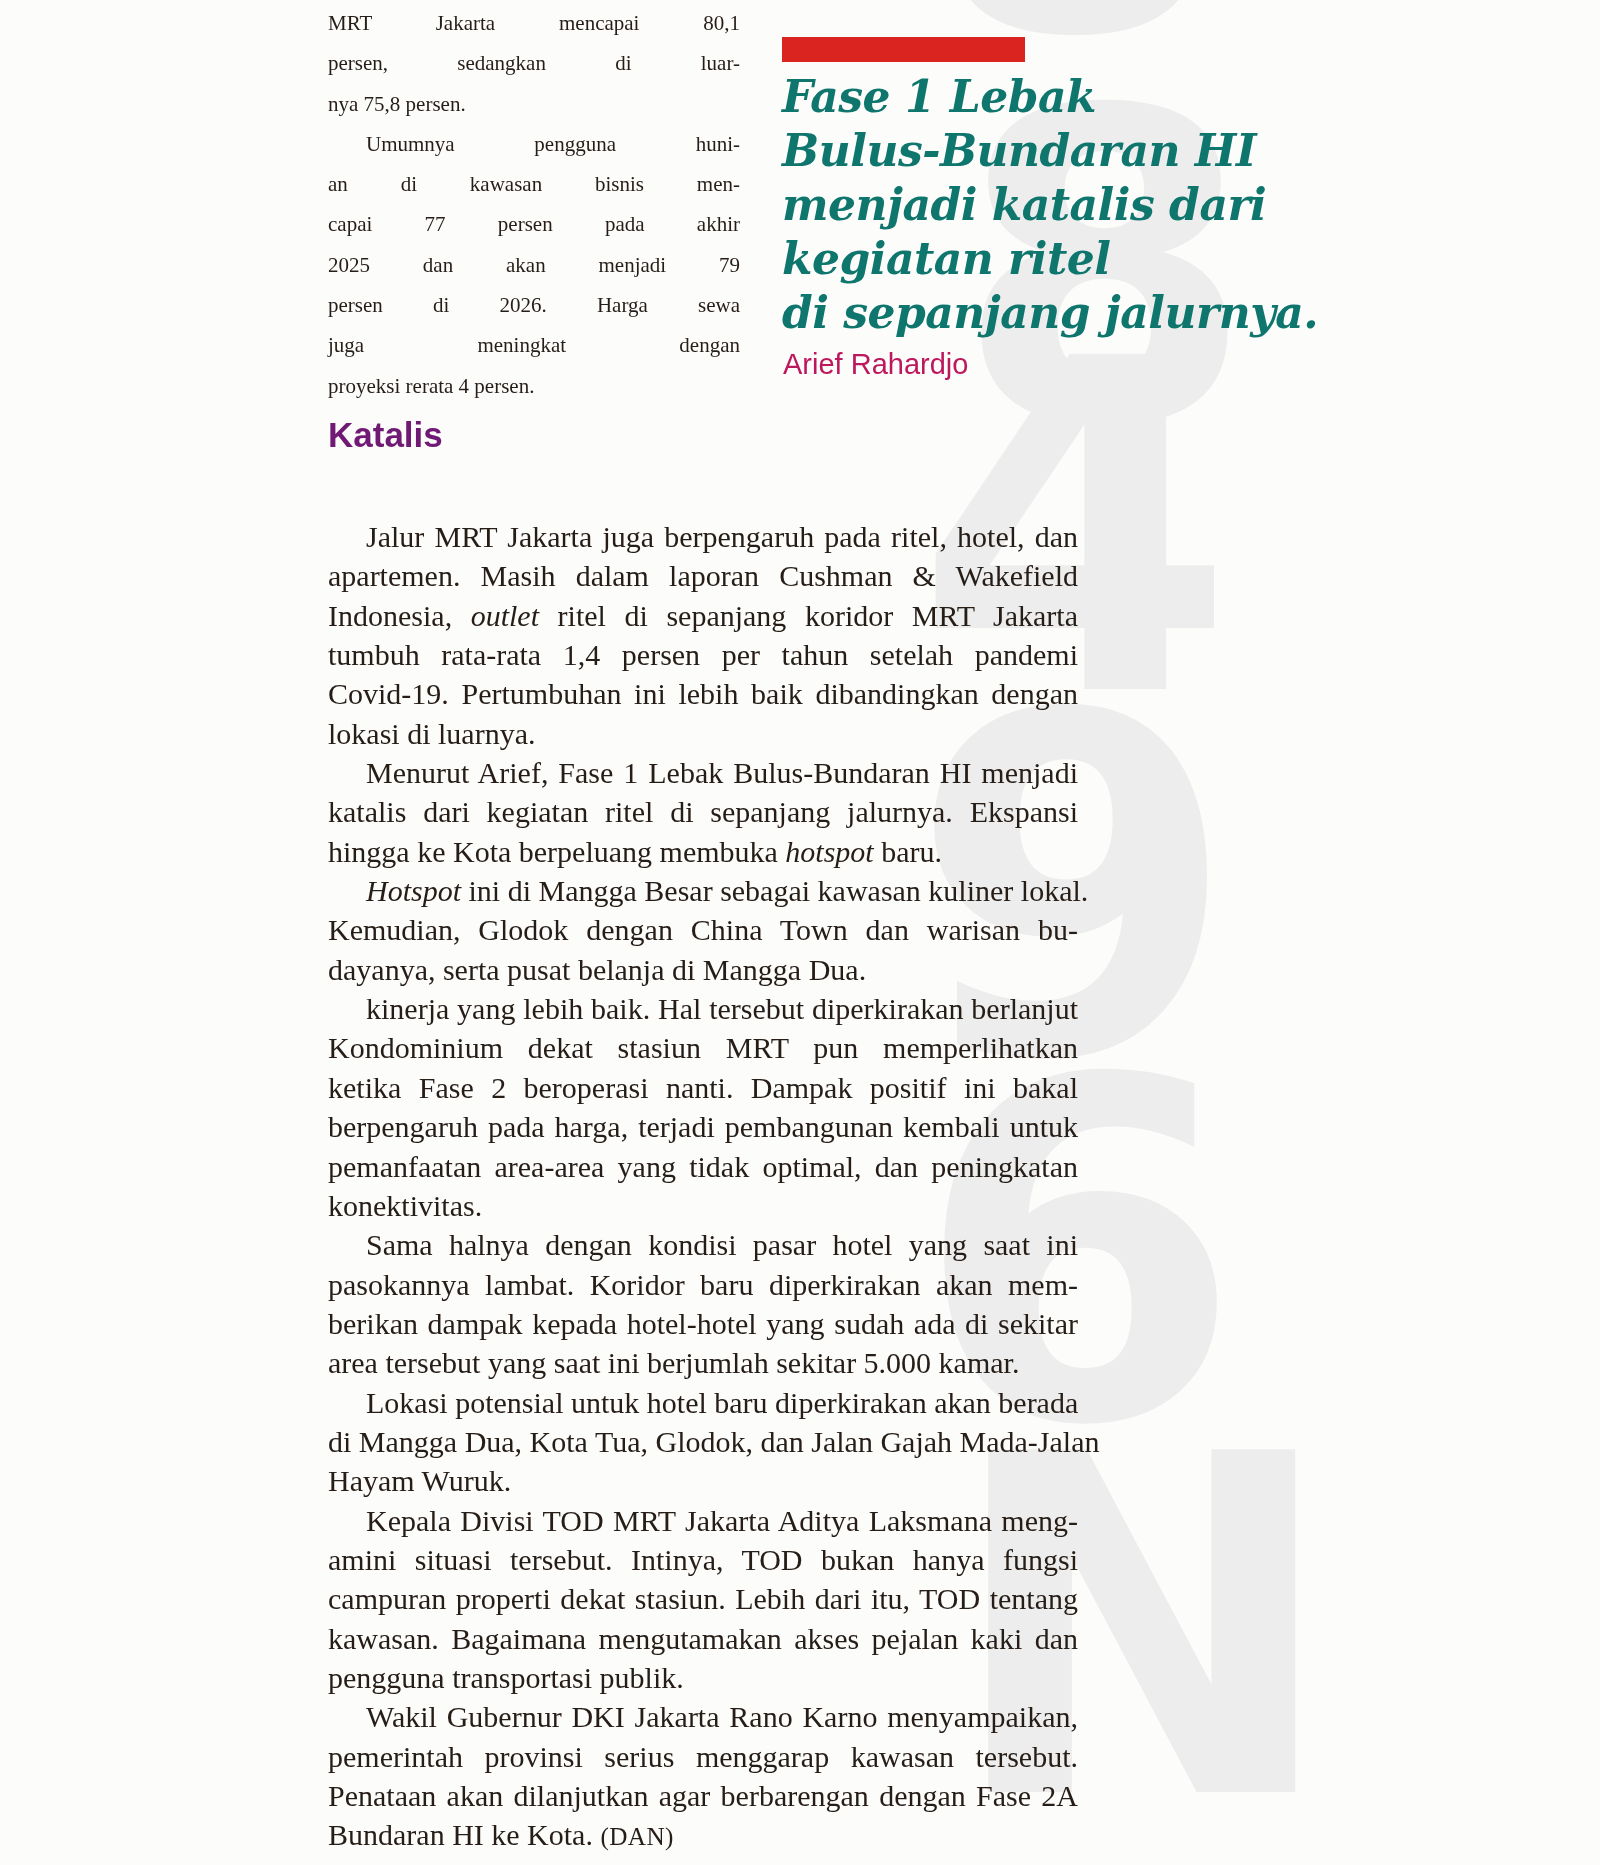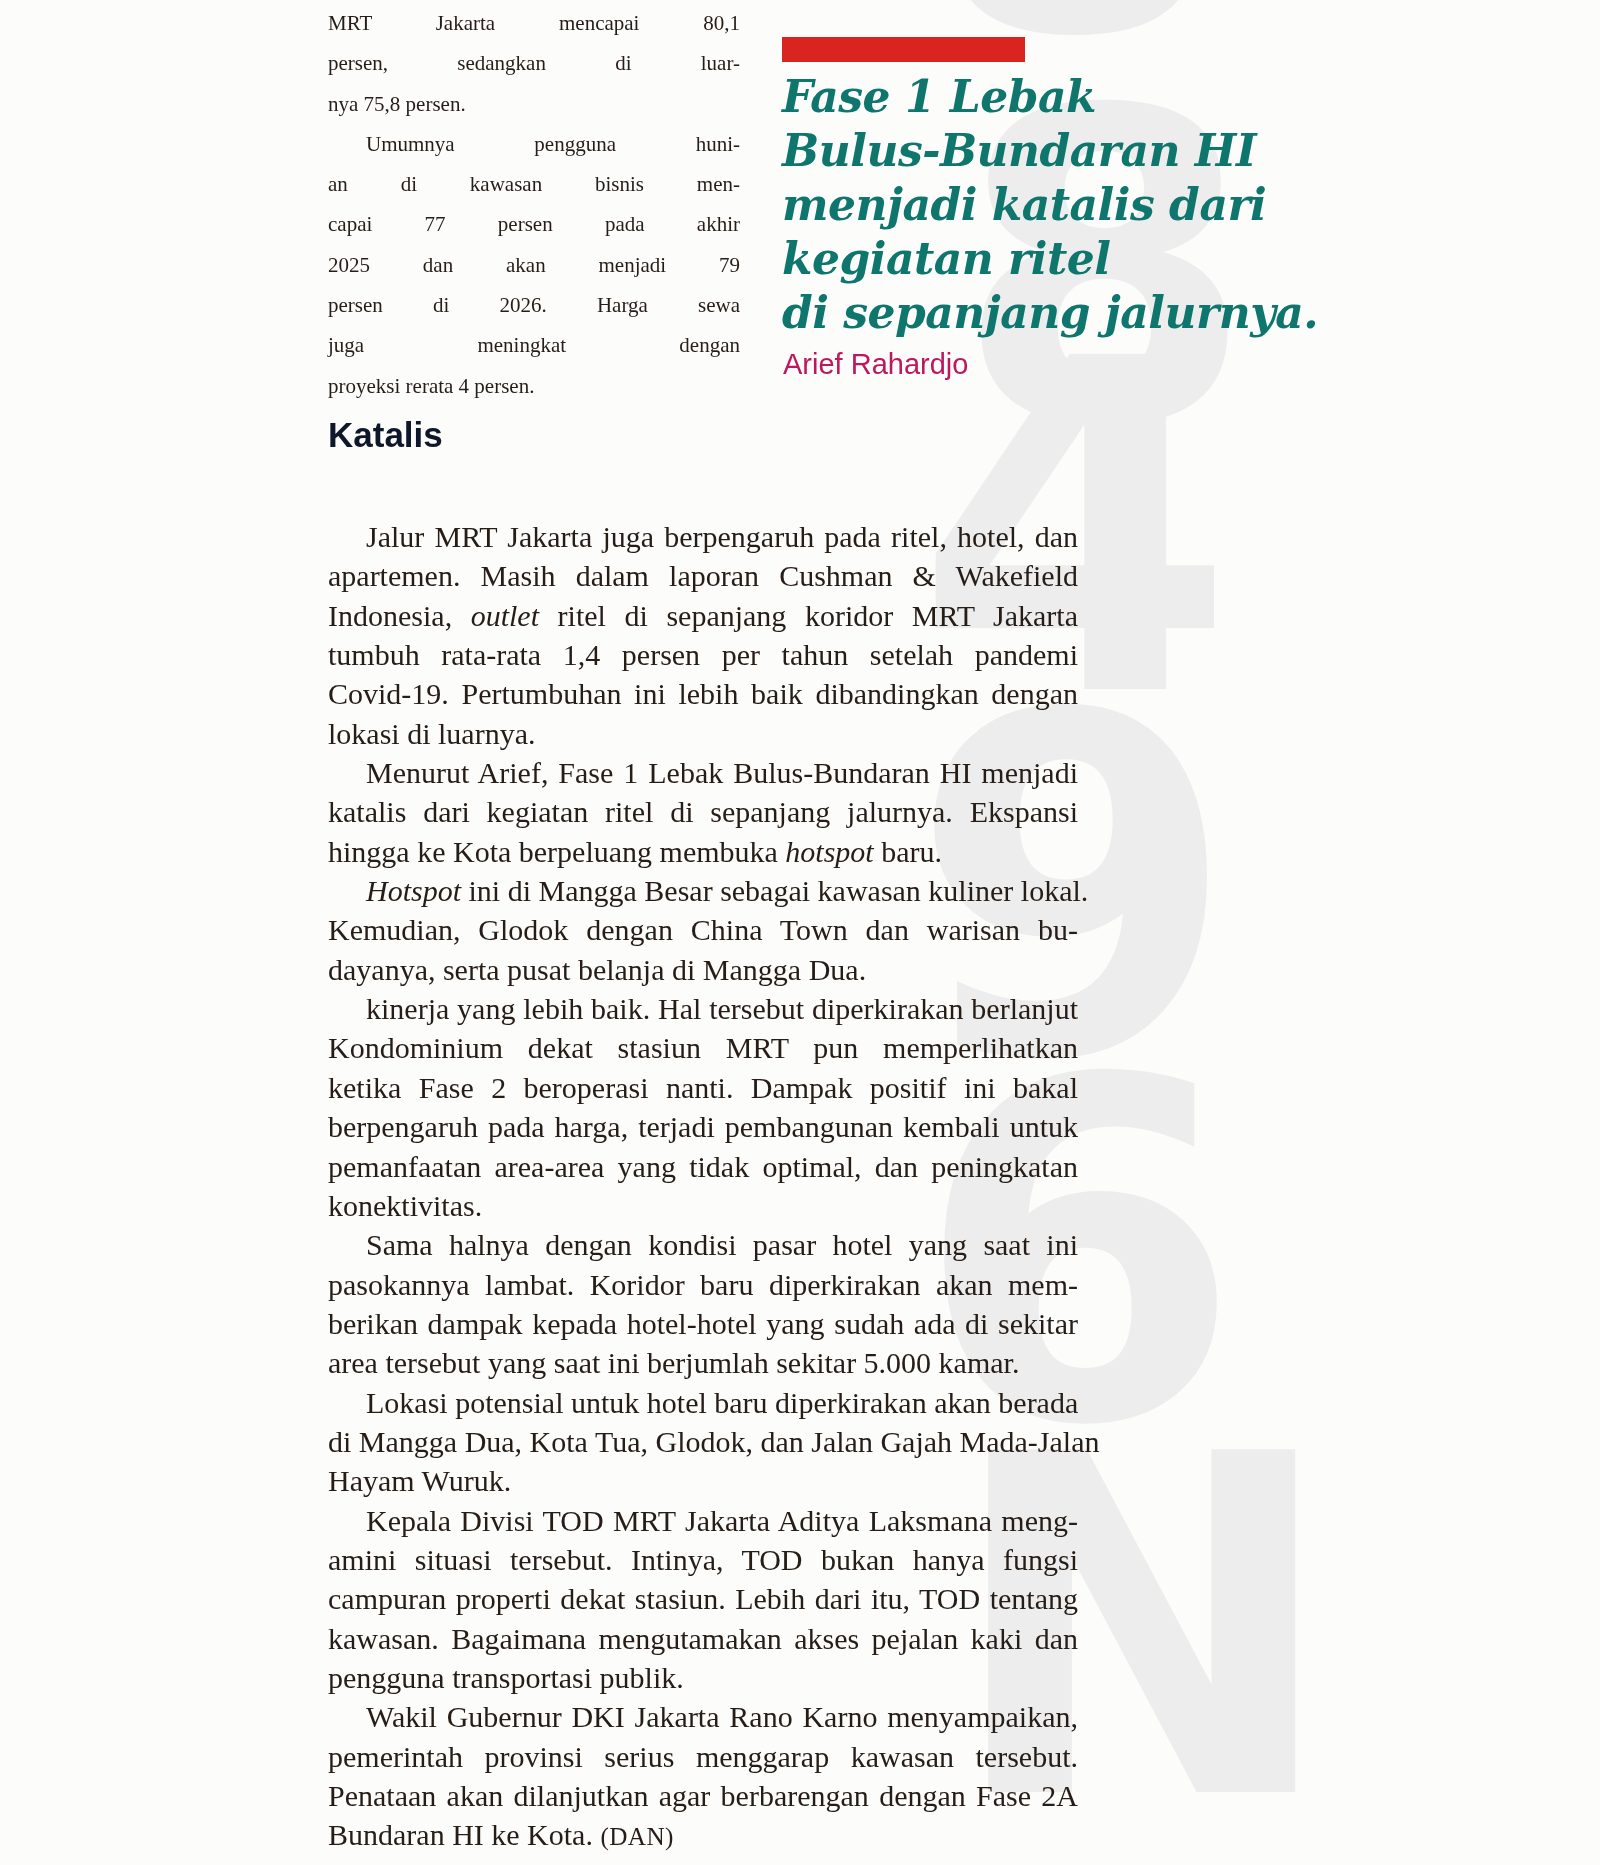--- a/index.html
+++ b/index.html
@@ -68,21 +68,21 @@
     font-family: Liberation Sans, sans-serif;
     font-size: 29px; line-height: 32px;
     color: #be185d;
   }
   
   #section-heading {
     left: 328px; top: 415px; width: 400px;
     font-family: "Liberation Sans", sans-serif;
     font-weight: bold;
     font-size: 35px; line-height: 40px;
-    color: #0f172a;
+    color: #701a75;
   }
   
   #article-body {
     left: 328px; top: 477px; width: 750px;
     font-size: 30px; line-height: 39.35px; margin-top: 40px;
   }
 </style>
 </head>
 <body>
 

